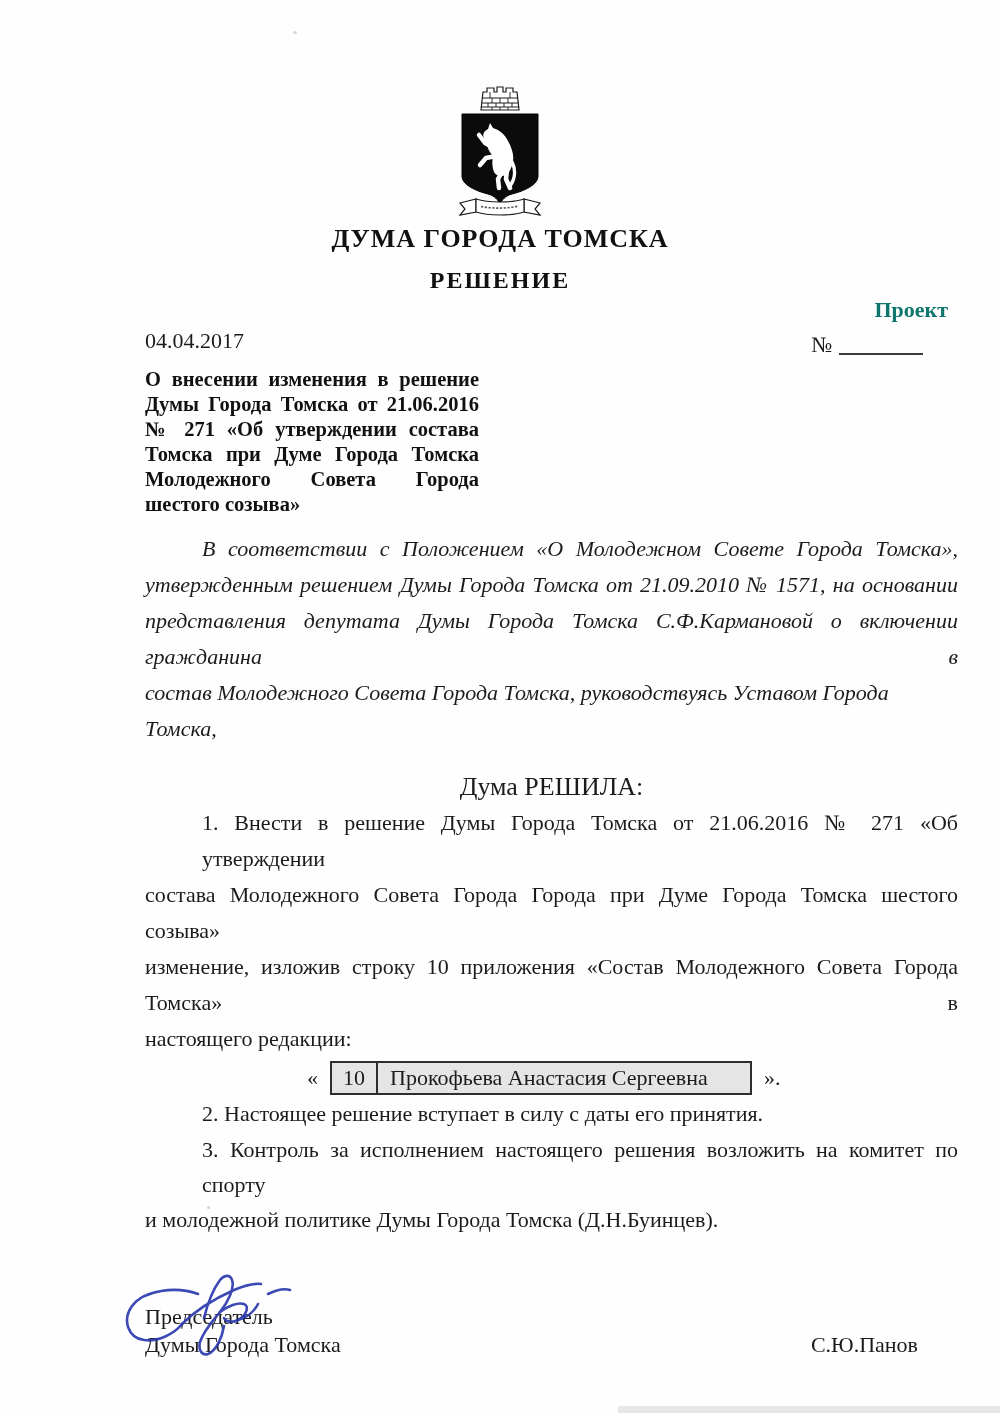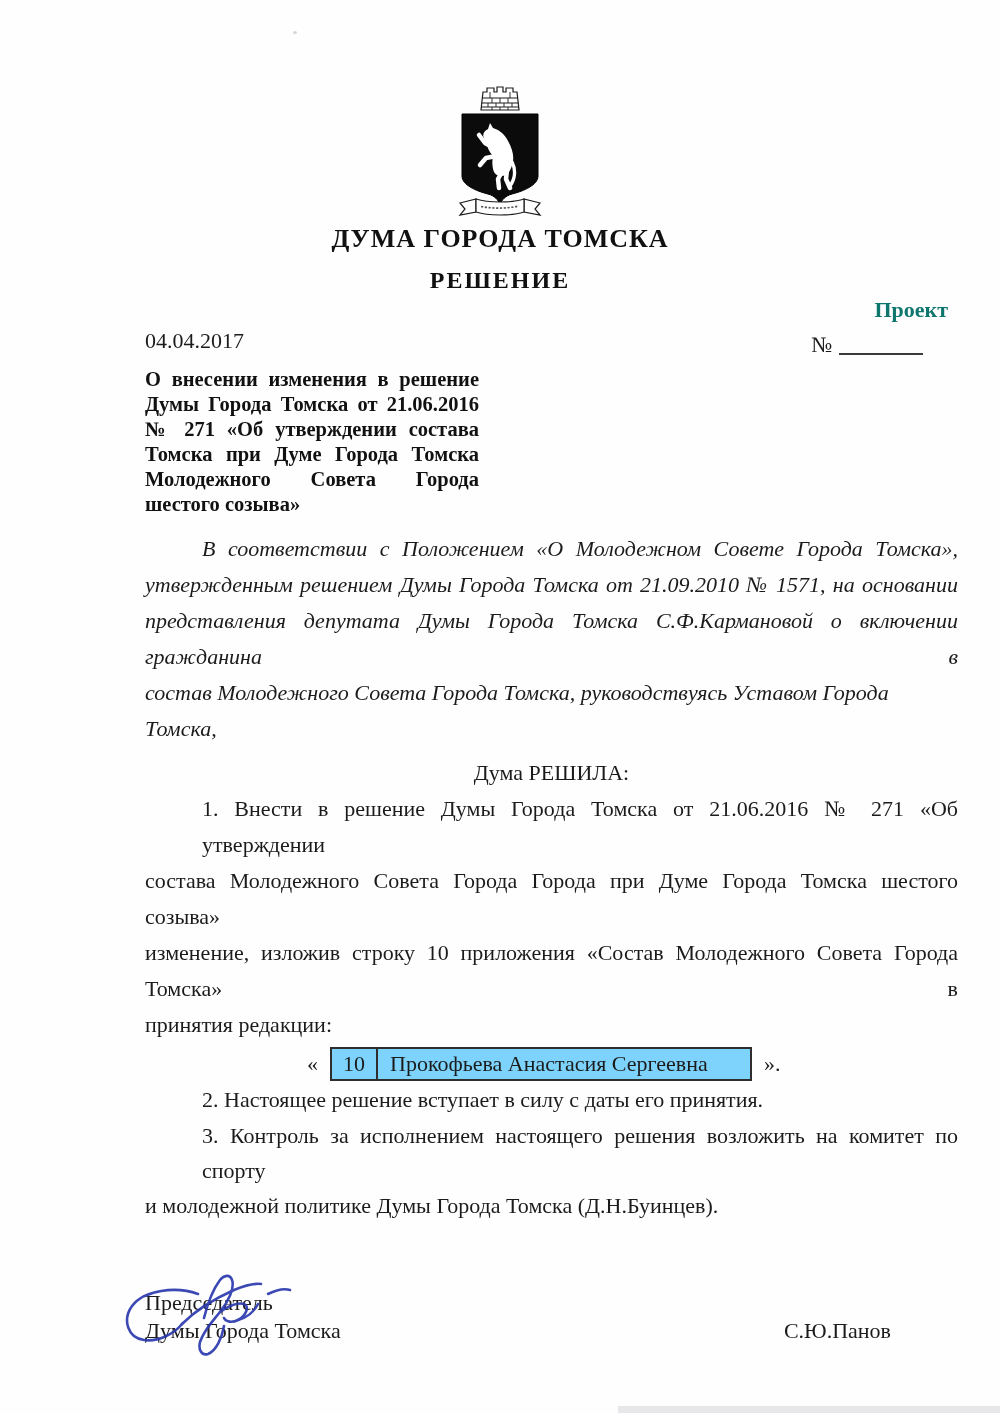--- a/index.html
+++ b/index.html
@@ -44,51 +44,51 @@
     width: 334px; margin-top: 9px;
     font-weight: 700; font-size: 20.5px; line-height: 25px; color:#111;
   }
   .j { text-align: justify; text-align-last: justify; }
   .last { text-align: left; text-align-last: left; }
 
   .para { font-size: 22px; line-height: 36px; }
   .intro { margin-top: 14px; font-style: italic; }
   .indent { padding-left: 57px; }
   .resolved {
-    text-align: center; font-size: 22px; line-height: 36px; margin-top: 8px;
+    text-align: center; font-size: 26px; line-height: 36px; margin-top: 22px;
   }
   .item1 { }
 
   .table-row {
     display: flex; align-items: center;
     margin-top: 3px; margin-left: 160px;
     font-size: 22px; height: 36px;
   }
   .quote { padding: 0 2px; }
   .inline-table {
     display: flex; border: 2px solid #2e2e2e; height: 30px;
-    margin-left: 10px; align-items: stretch; background:#7dd3fc;
+    margin-left: 10px; align-items: stretch; background:#e5e5e5;
   }
   .cell-num {
     width: 44px; border-right: 2px solid #2e2e2e;
     display:flex; align-items:center; justify-content:center;
   }
   .cell-name {
     width: 360px; padding-left: 12px;
     display:flex; align-items:center;
   }
   .close-quote { margin-left: 12px; }
 
   .item3 { line-height: 35px; }
 
   .sign-row {
     display: flex; justify-content: space-between; align-items: flex-end;
     margin-top: 66px; font-size: 22px; line-height: 28px;
   }
-  .sign-name { margin-right: 67px; }
+  .sign-name { margin-right: 40px; }
 
   .autograph { position: absolute; left: 116px; top: 1250px; }
 
   .scan-strip {
     position: absolute; right: 0; bottom: 0;
     width: 382px; height: 7px; background: #e7e7ea;
   }
   .speck { position: absolute; border-radius: 50%; }
   .speck1 { left: 293px; top: 31px; width: 4px; height: 3px; background:#d7d7d7; }
   .speck2 { left: 207px; top: 1206px; width: 3px; height: 3px; background:#cfcfcf; }
@@ -153,21 +153,21 @@
       <div class="j">представления депутата Думы Города Томска С.Ф.Кармановой о включении гражданина в</div>
       <div class="last">состав Молодежного Совета Города Томска, руководствуясь Уставом Города Томска,</div>
     </div>
 
     <div class="resolved">Дума РЕШИЛА:</div>
 
     <div class="para item1">
       <div class="j indent">1. Внести в решение Думы Города Томска от 21.06.2016 № 271 «Об утверждении</div>
       <div class="j">состава Молодежного Совета Города Города при Думе Города Томска шестого созыва»</div>
       <div class="j">изменение, изложив строку 10 приложения «Состав Молодежного Совета Города Томска» в</div>
-      <div class="last">принятия редакции:</div>
+      <div class="last">настоящего редакции:</div>
     </div>
 
     <div class="table-row">
       <span class="quote">«</span>
       <span class="inline-table">
         <span class="cell-num">10</span>
         <span class="cell-name">Прокофьева Анастасия Сергеевна</span>
       </span>
       <span class="close-quote">».</span>
     </div>

